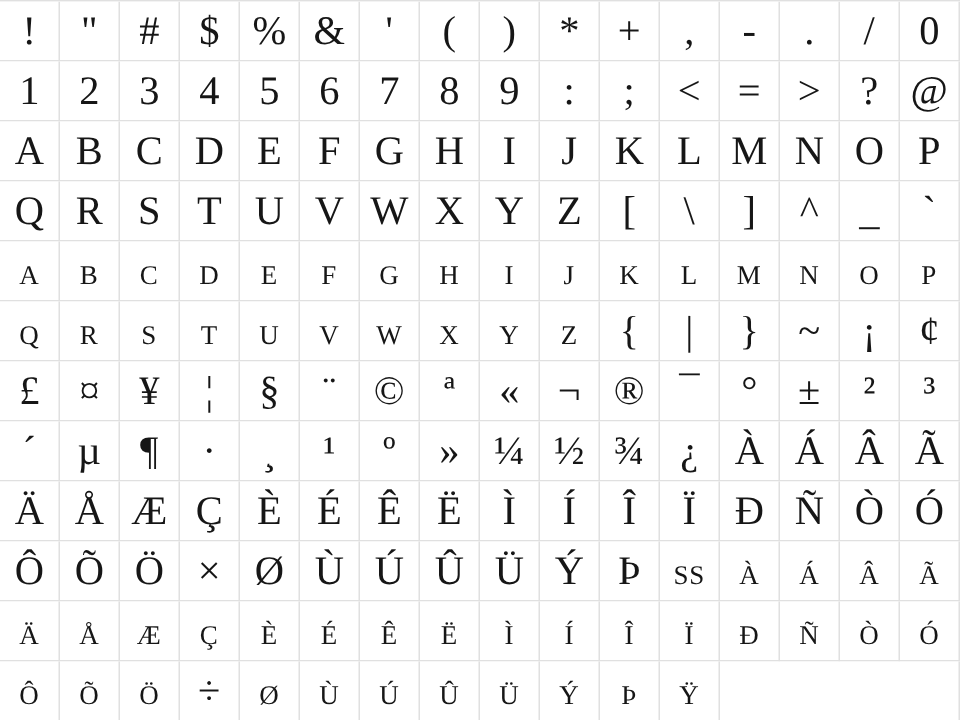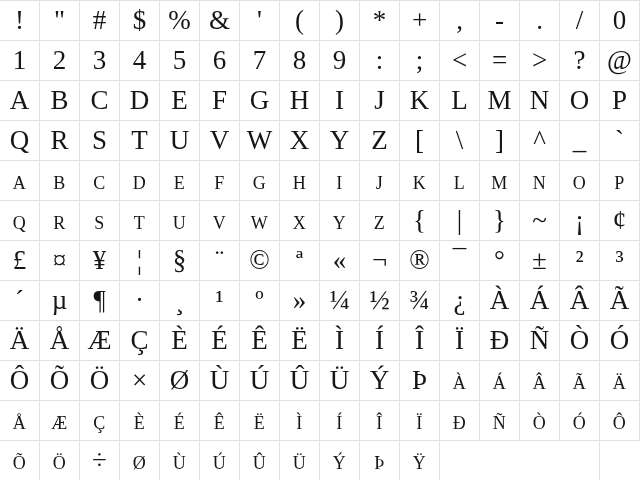--- a/index.html
+++ b/index.html
@@ -199,20 +199,21 @@
     <div class="cell"><span class="glyph">Õ</span></div>
     <div class="cell"><span class="glyph">Ö</span></div>
     <div class="cell"><span class="glyph">×</span></div>
     <div class="cell"><span class="glyph">Ø</span></div>
     <div class="cell"><span class="glyph">Ù</span></div>
     <div class="cell"><span class="glyph">Ú</span></div>
     <div class="cell"><span class="glyph">Û</span></div>
     <div class="cell"><span class="glyph">Ü</span></div>
     <div class="cell"><span class="glyph">Ý</span></div>
     <div class="cell"><span class="glyph">Þ</span></div>
+    <div class="cell"><span class="glyph sc">ß</span></div>
     <div class="cell"><span class="glyph sc">à</span></div>
     <div class="cell"><span class="glyph sc">á</span></div>
     <div class="cell"><span class="glyph sc">â</span></div>
     <div class="cell"><span class="glyph sc">ã</span></div>
     <div class="cell"><span class="glyph sc">ä</span></div>
     <div class="cell"><span class="glyph sc">å</span></div>
     <div class="cell"><span class="glyph sc">æ</span></div>
     <div class="cell"><span class="glyph sc">ç</span></div>
     <div class="cell"><span class="glyph sc">è</span></div>
     <div class="cell"><span class="glyph sc">é</span></div>

